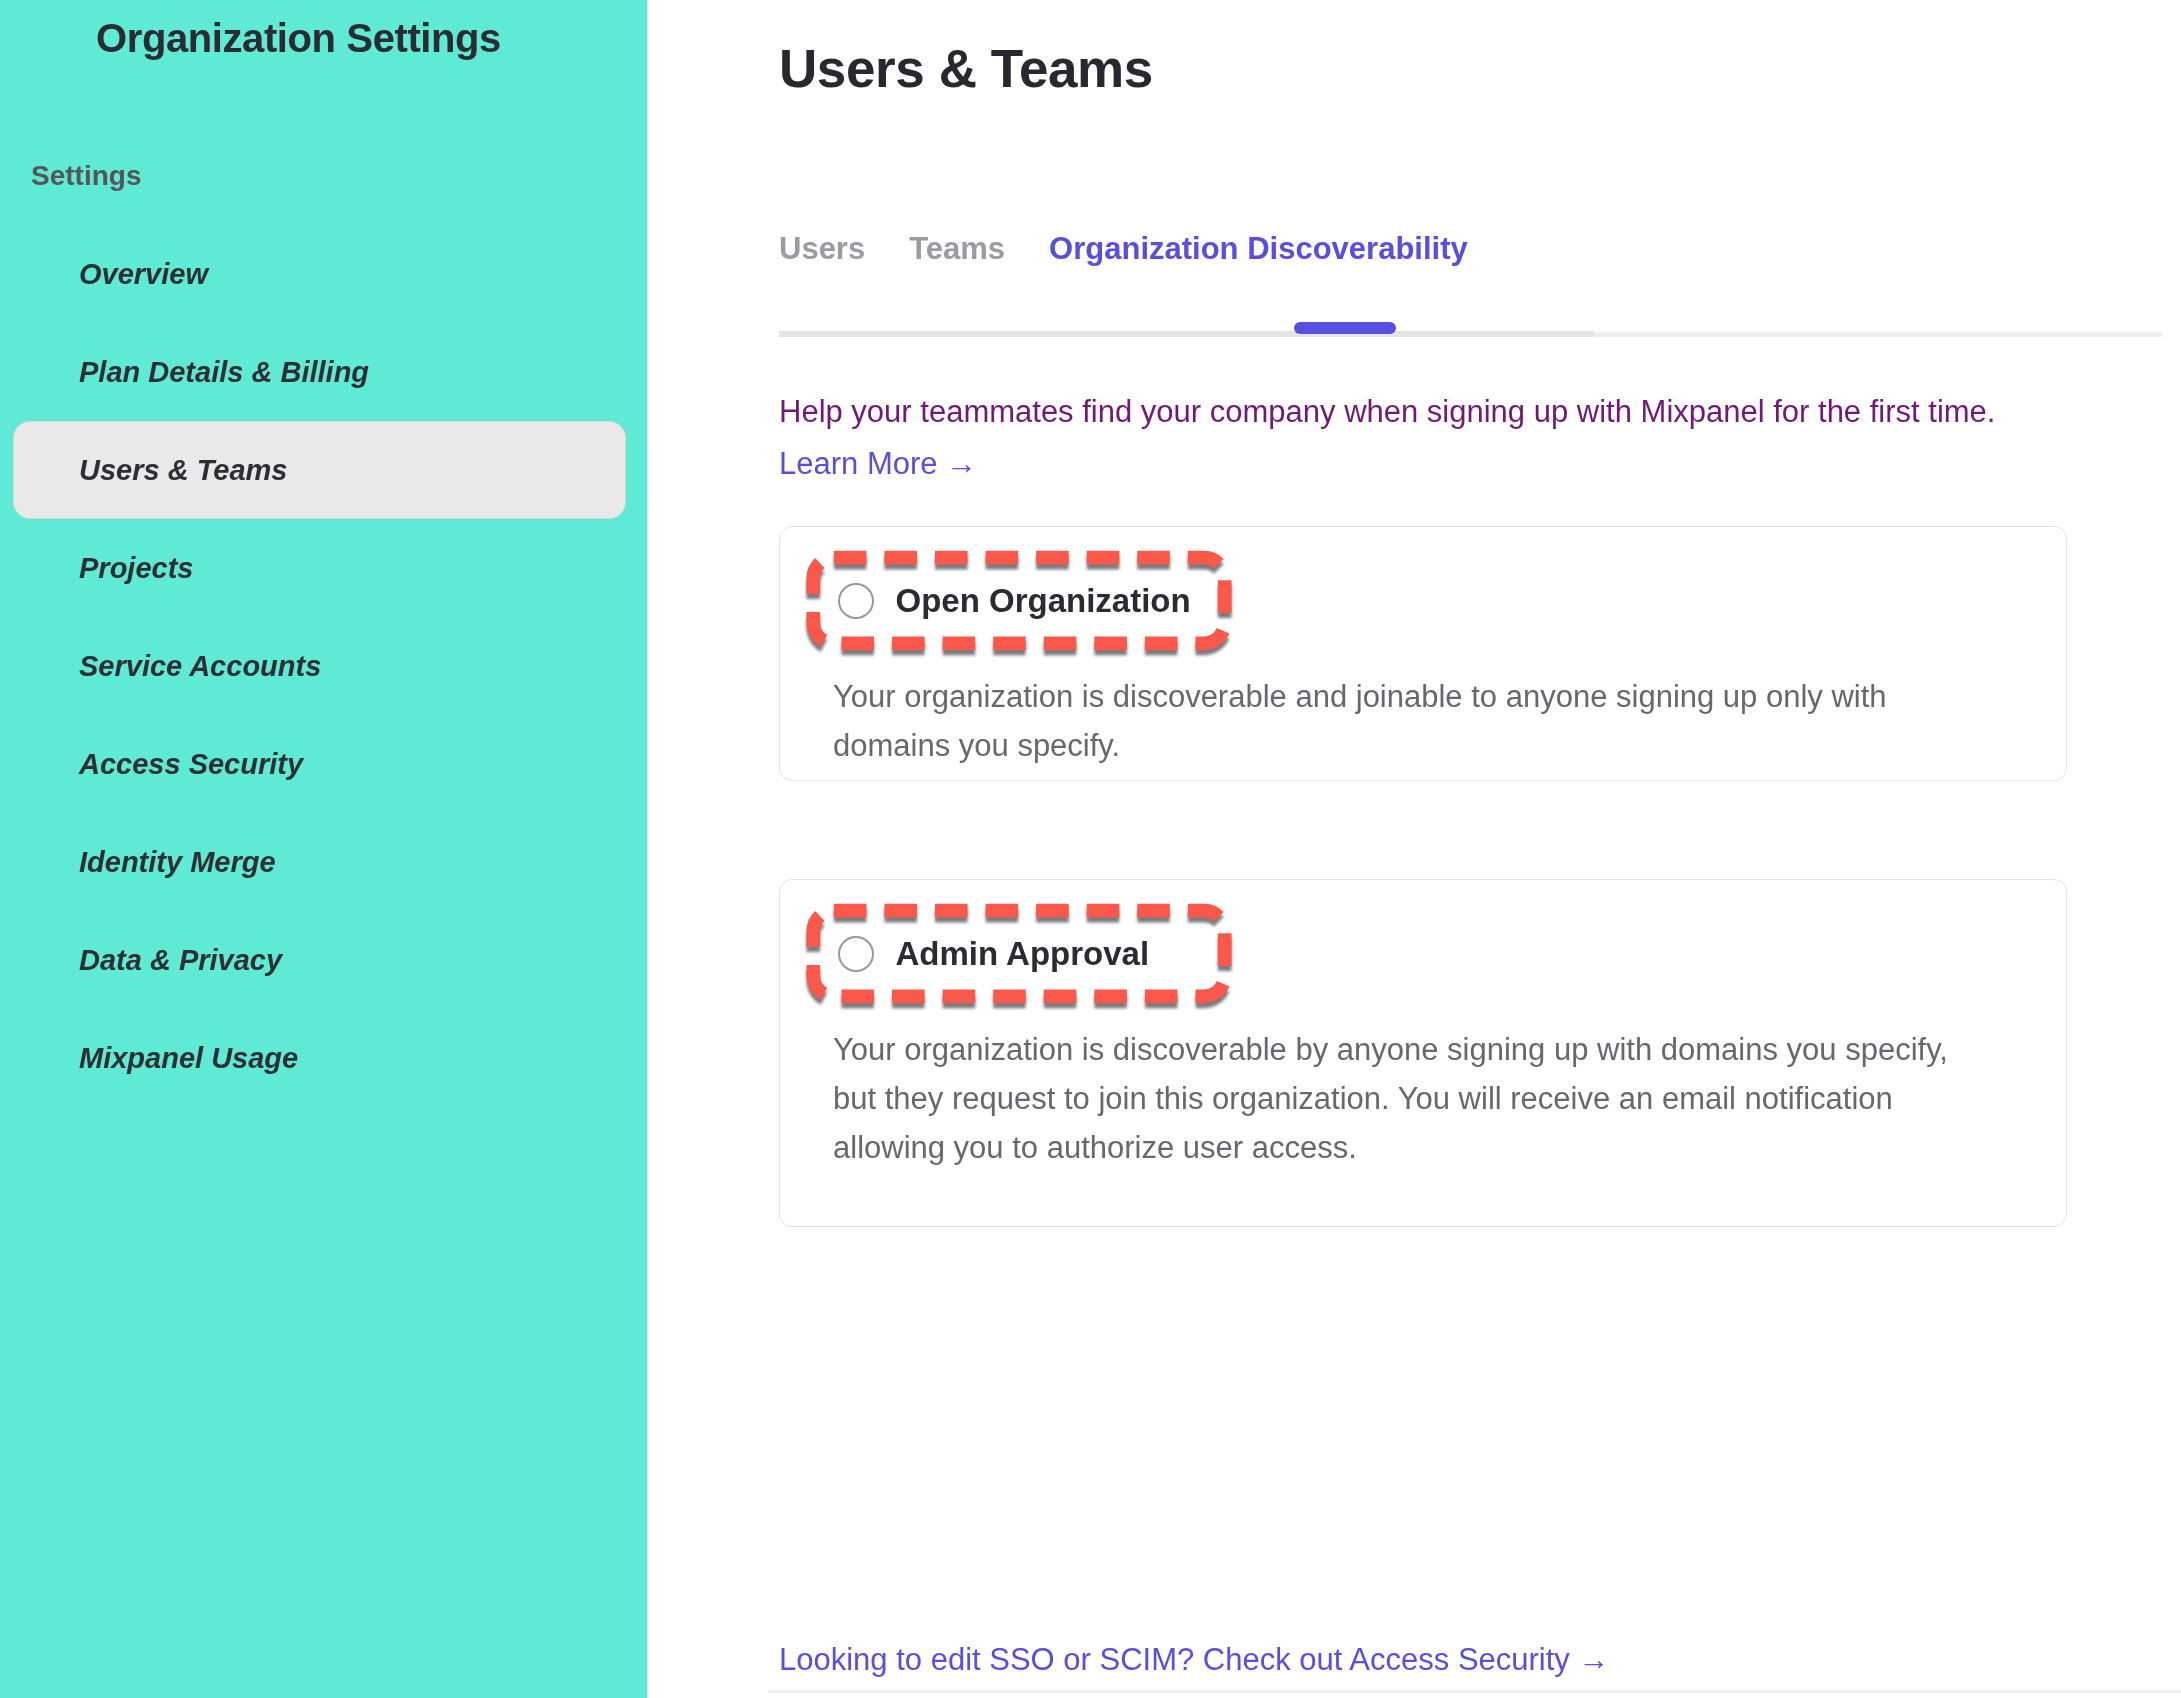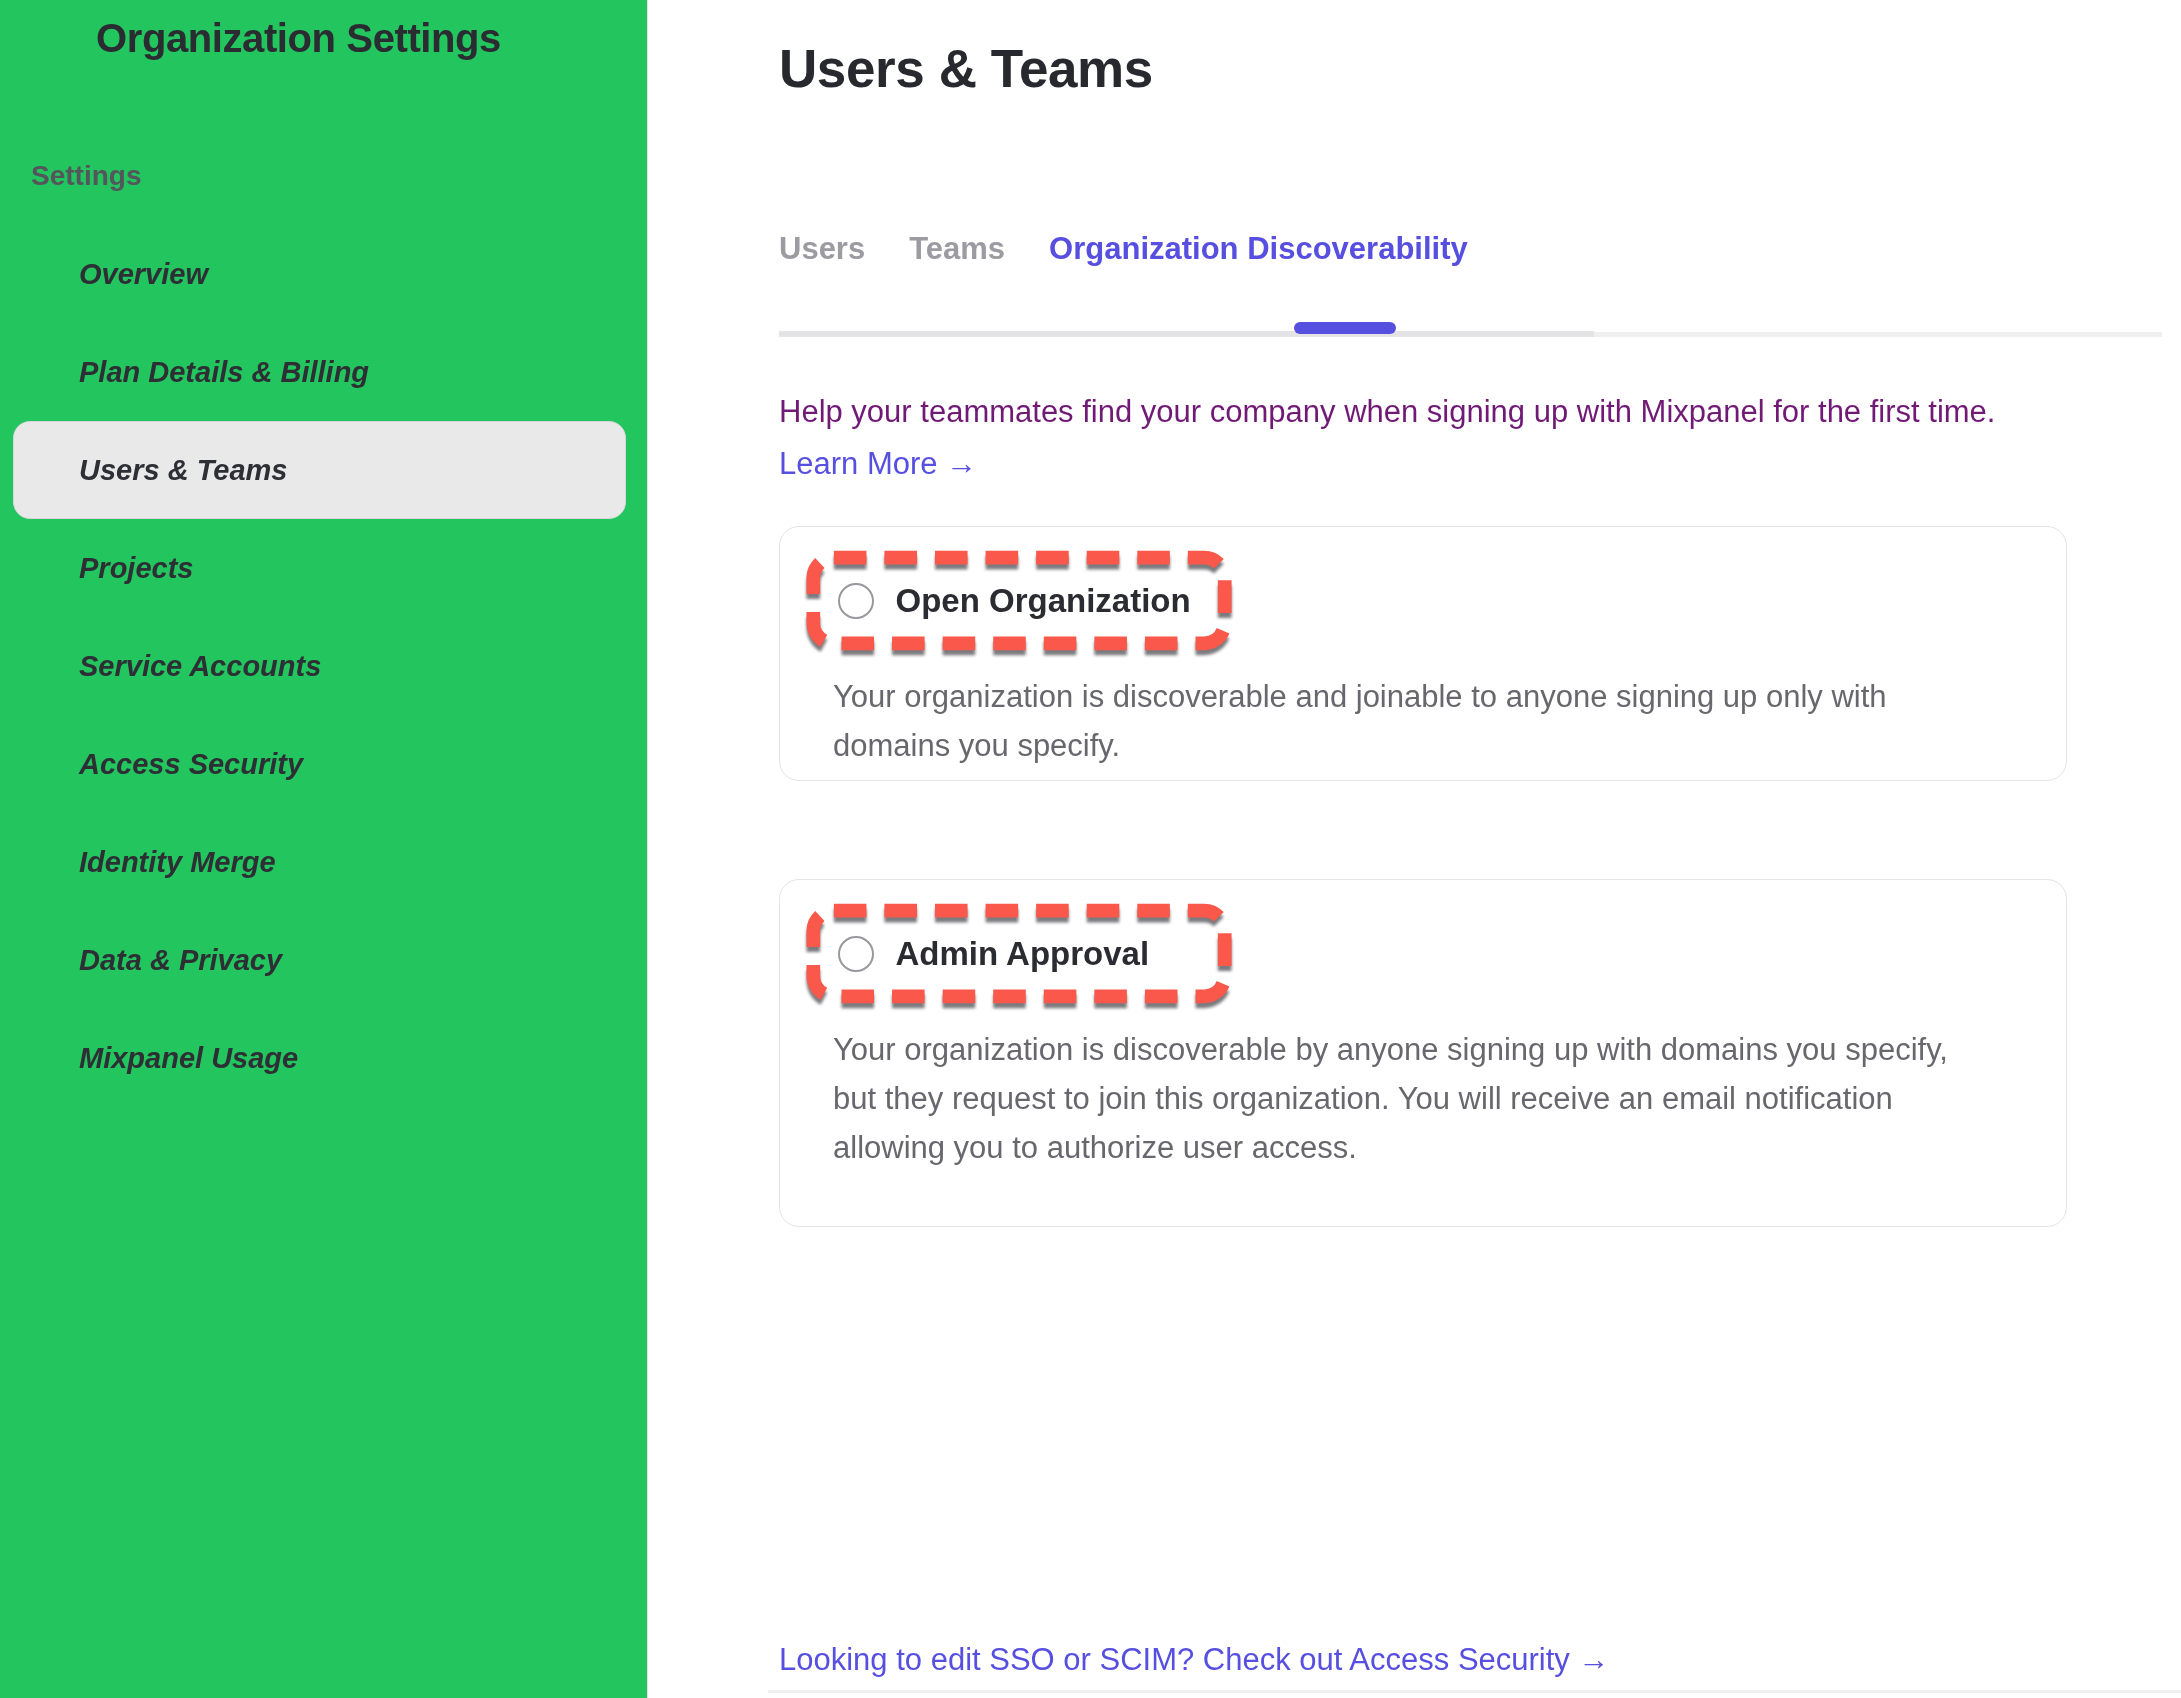--- a/index.html
+++ b/index.html
@@ -2,21 +2,21 @@
 <html style="font-size:13.8px"><head>
 <meta charset="utf-8">
 <style>
   * { margin: 0; padding: 0; box-sizing: border-box; }
   html, body { width: 2182px; height: 1698px; background: #ffffff;
     font-family: "Liberation Sans", sans-serif; color: #2b2b32; overflow: hidden; }
   .page { position: relative; width: 2182px; height: 1698px; background: #fff; }
 
   
   .sidebar { position: absolute; left: 0; top: 0; bottom: 0; width: 648px;
-    background: #22c55e; border-right: 1.7px solid #e3e3e5; }
+    background: #5eead4; border-right: 1.7px solid #e3e3e5; }
   .sidebar-title { position: absolute; left: 96px; top: 15.5px; font-size: 40px;
     font-weight: 700; color: #2b2b32; letter-spacing: -0.4px; }
   .sidebar-section { position: absolute; left: 31px; top: 160px; font-size: 28px;
     font-weight: 700; color: #55555c; }
   .nav-list { position: absolute; left: 0; top: 225px; width: 648px; }
   .nav-item { position: relative; margin-left: 13px; width: 613px; height: 98px;
     display: flex; align-items: center; padding-left: 65px; font-size: 29px;
     font-weight: 600; color: #2e2e35; border-radius: 17px; border: 0.9px solid transparent;
     cursor: pointer; font-style: italic; }
   .nav-item.selected { background: #e9e9ea; border-color: #d7d7d9; }
@@ -35,21 +35,21 @@
     height: 6px; background: #e4e4e6; }
   .tab-indicator { position: absolute; left: 646px; top: 322px; width: 102px;
     height: 12px; border-radius: 6.9px; background: #574fdf; }
 
   .intro { position: absolute; left: 131px; top: 394px; width: 1394px;
     font-size: 31px; color: #701a75; }
   .learn-more { position: absolute; left: 131px; top: 446px; font-size: 31px;
     color: #574fdf; font-weight: 500; cursor: pointer; text-decoration: none; }
 
   .card { position: absolute; left: 131px; width: 1288px; background: #fff;
-    border: 1.7px solid #e4e4e6; border-radius: 20px; }
+    border: 1.7px solid #e4e4e6; border-radius: 13px; }
   .card1 { top: 526px; height: 255px; }
   .card2 { top: 879px; height: 348px; }
   .card3 { top: 1280px; height: 300px; }
 
   .annotation { position: absolute; left: 24px; top: 21.5px; width: 430px; height: 108px;
     pointer-events: none; }
   .annotation svg { filter: drop-shadow(0 5.2px 1.7px rgba(72,72,78,0.72)); }
 
   .option-row { position: absolute; left: 58px; display: flex; align-items: center;
     gap: 21.5px; cursor: pointer; }

